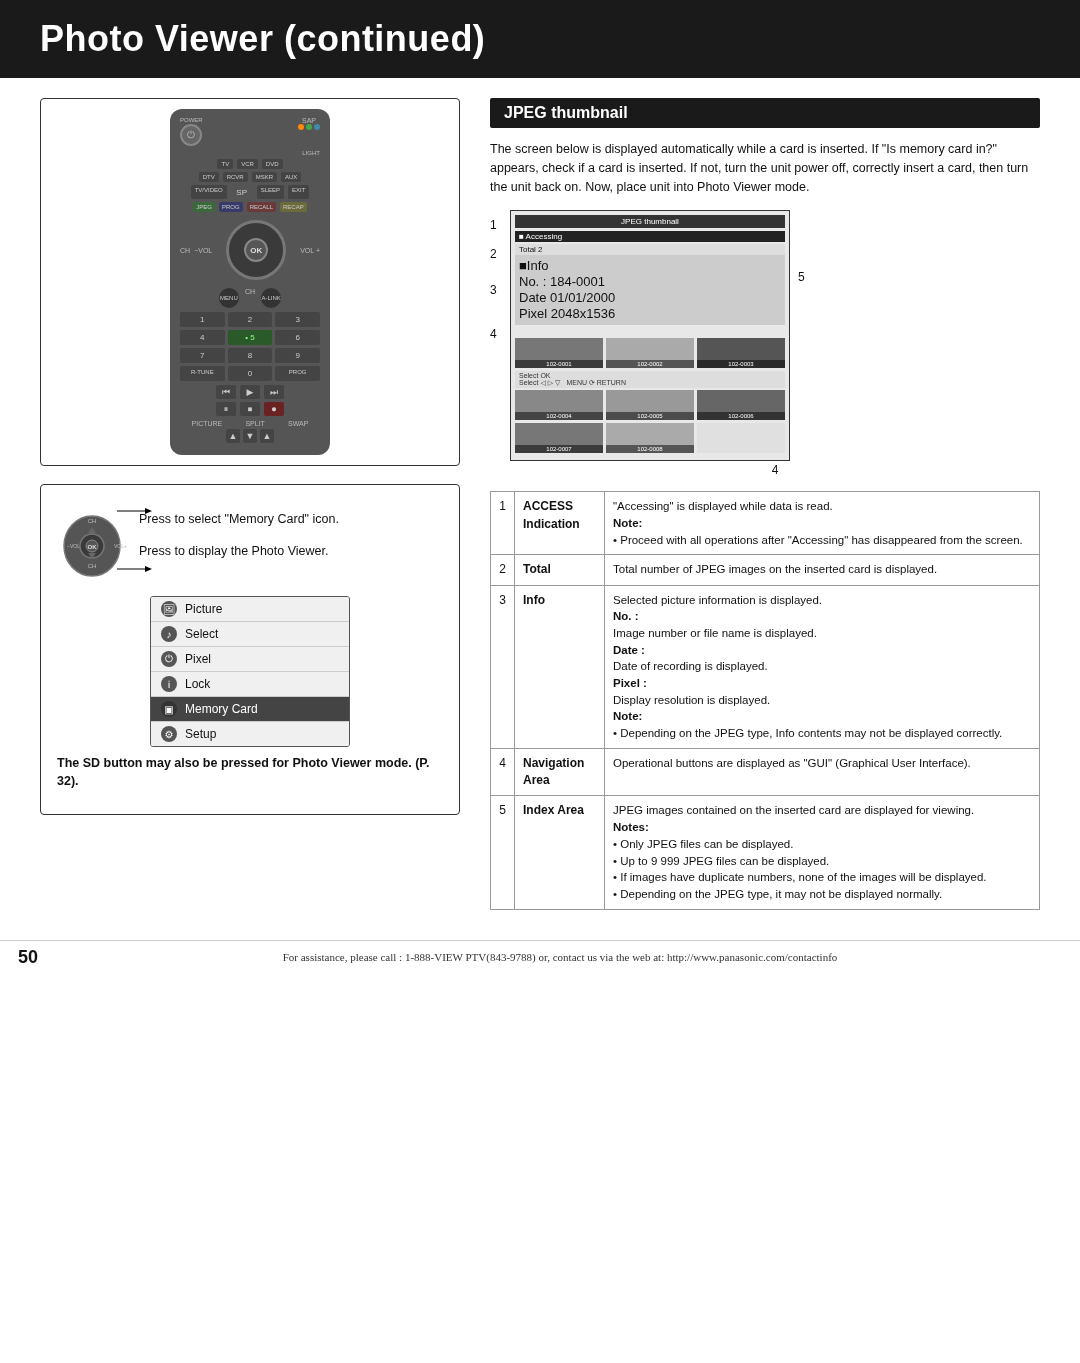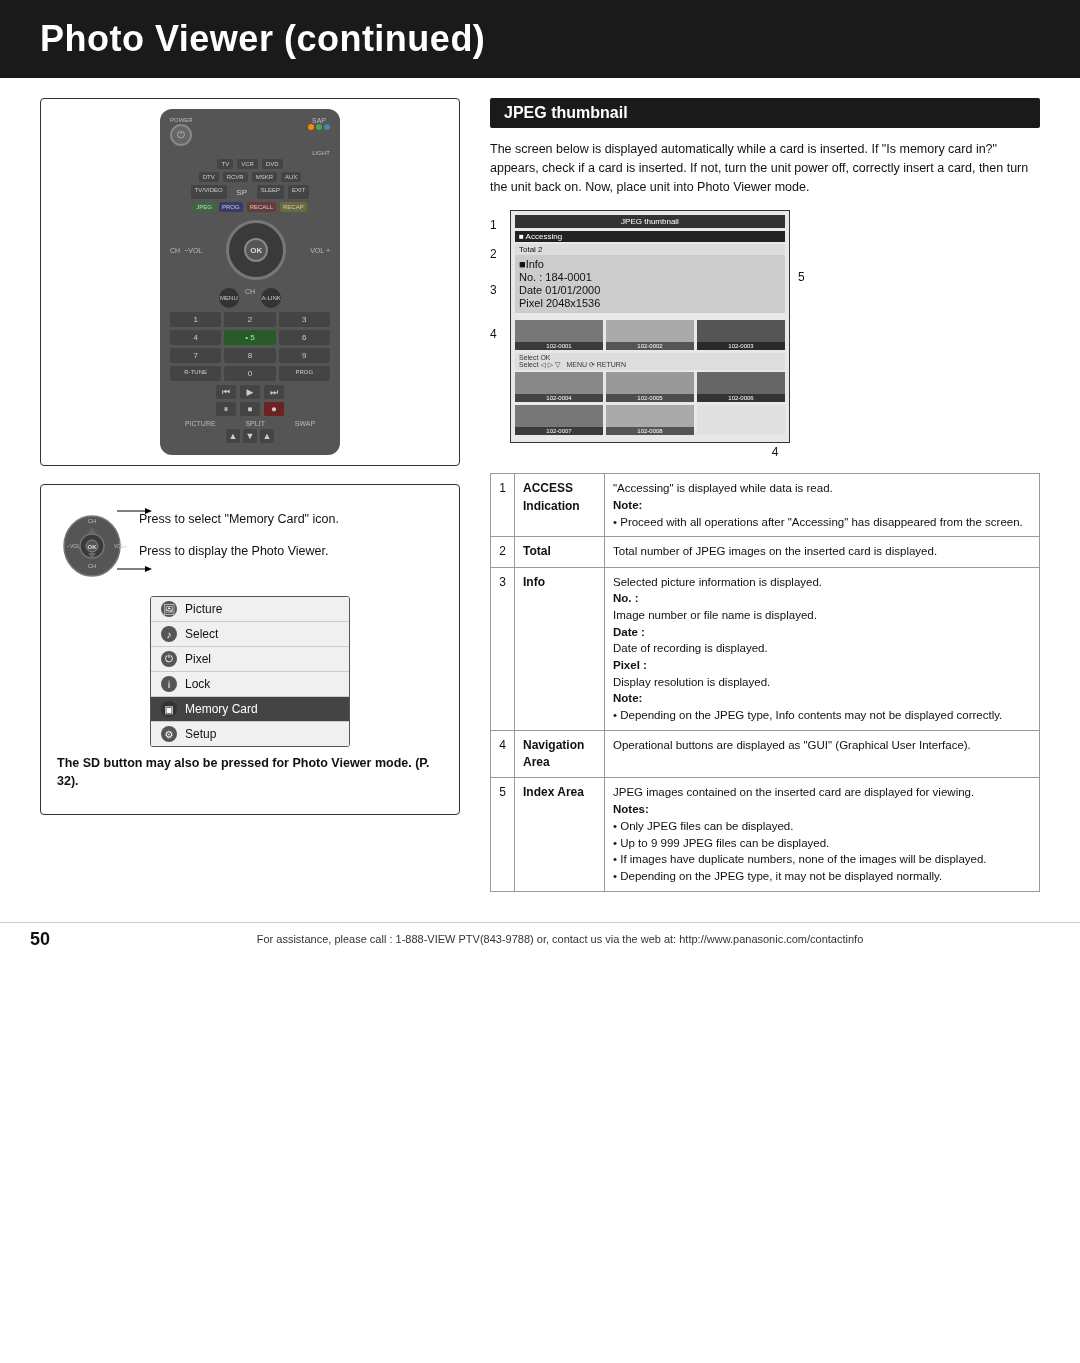--- a/index.html
+++ b/index.html
@@ -49,21 +49,21 @@
       padding: 10px;
       margin-bottom: 18px;
       display: flex;
       justify-content: center;
       align-items: center;
       min-height: 340px;
       background: #fff;
     }
 
     .remote {
-      width: 180px;
+      width: 160px;
       background: #555;
       border-radius: 12px;
       padding: 8px 10px 12px;
       position: relative;
     }
 
     .remote-top {
       display: flex;
       justify-content: space-between;
       align-items: flex-start;
@@ -320,22 +320,22 @@
       background: #222;
       color: #fff;
       font-size: 8px;
       padding: 1px 4px;
       margin-bottom: 2px;
     }
 
     .screen-info-section {
       background: #ccc;
       padding: 3px 4px;
-      font-size: 11px;
-      margin-bottom: 7px;
+      font-size: 13px;
+      margin-bottom: 13px;
     }
     .screen-info-section .info-line { margin-bottom: 1px; }
 
     .screen-thumbnails {
       display: grid;
       grid-template-columns: repeat(3, 1fr);
       gap: 3px;
       margin-bottom: 3px;
     }
     .thumb {
@@ -403,33 +403,34 @@
     
     .page-footer {
       position: absolute;
       bottom: 0;
       left: 0;
       right: 0;
       background: #fff;
       border-top: 1px solid #ccc;
       display: flex;
       align-items: center;
-      padding: 6px 30px;
+      padding: 6px 18px;
       gap: 20px;
     }
     .footer-num {
       font-size: 18px;
       font-weight: bold;
       color: #111;
     }
     .footer-text {
       font-size: 11px;
       color: #333;
       flex: 1;
       text-align: center;
+      font-family: Liberation Serif, serif;
     }
   </style>
 </head>
 <body>
 
 <div class="page-header">
   <h1>Photo Viewer (continued)</h1>
 </div>
 
 <div class="content-wrapper">

